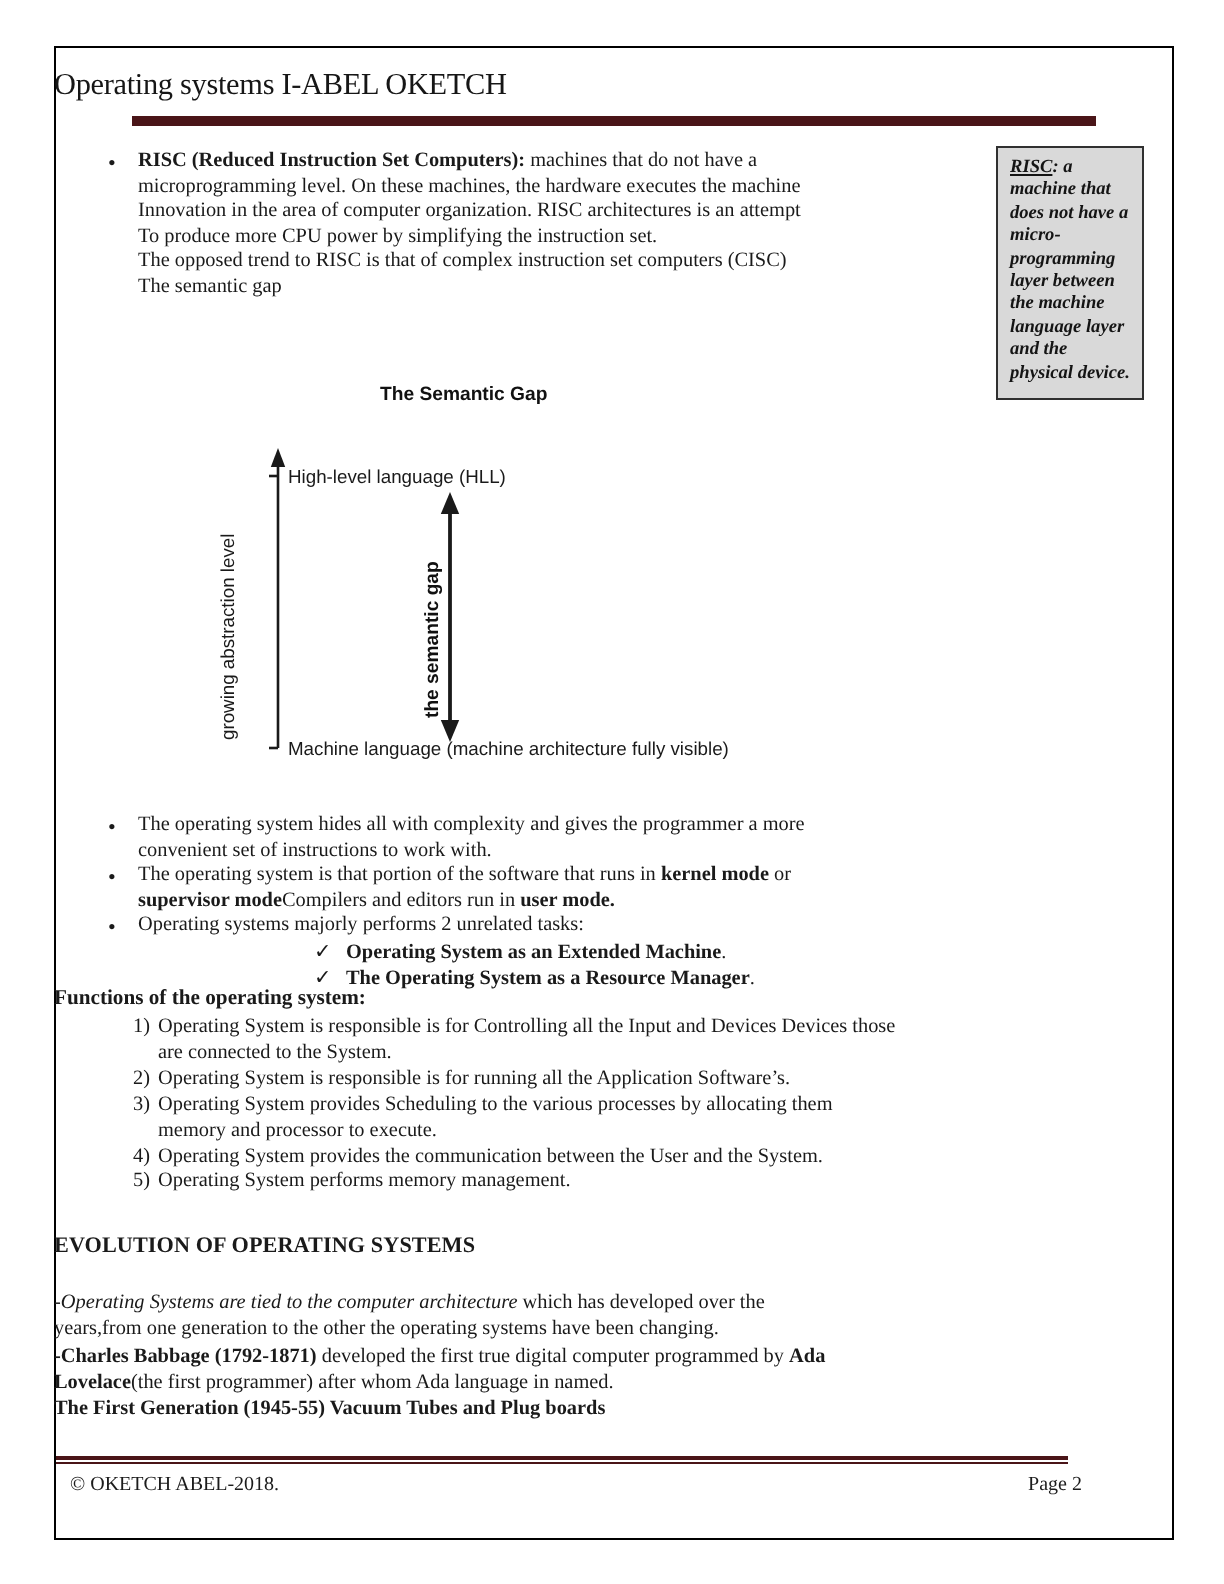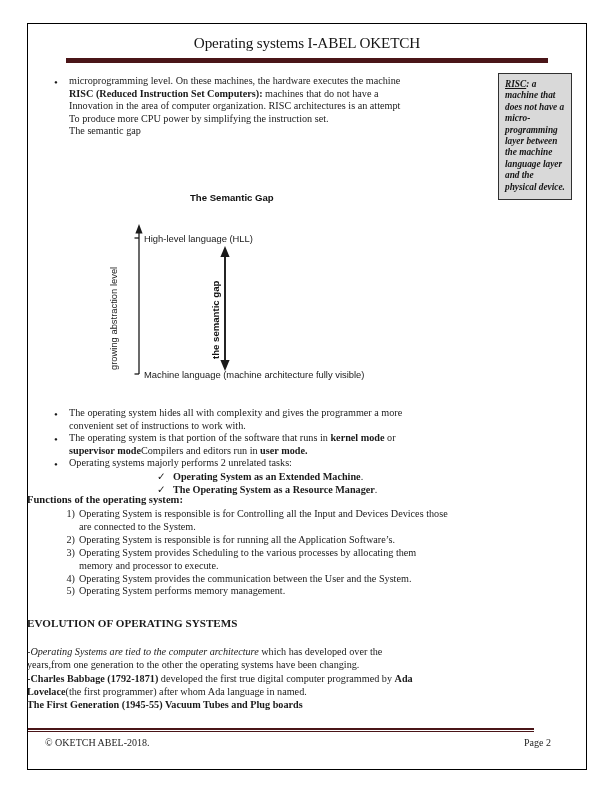--- a/index.html
+++ b/index.html
@@ -35,21 +35,21 @@
     height: 747px;
     padding: 0;
   }
 
   
   #doc-header {
     position: absolute;
     left: 0;
     top: 0;
     width: 560px;
-    text-align: center;
+    text-align: left;
   }
   #doc-title {
     font-family: "Liberation Serif", serif;
     font-size: 15.2px;
     letter-spacing: -0.15px;
     color: #161616;
     padding-top: 11px;
     white-space: nowrap;
   }
   #header-rule {
@@ -237,21 +237,21 @@
     width: 506px;
     margin-left: 1px;
     height: 0.9px;
     background: #4a1518;
     margin-top: 1.2px;
   }
   #footer-row {
     display: flex;
     justify-content: space-between;
     width: 506px;
-    margin-left: 18px;
+    margin-left: 8px;
     margin-top: 5px;
     font-size: 10px;
     color: #1c1c1c;
   }
 </style>
 </head>
 <body>
 
 <div id="page-frame"></div>
 
@@ -259,24 +259,25 @@
 
   <div id="doc-header">
     <div id="doc-title">Operating systems I-ABEL OKETCH</div>
     <div id="header-rule"></div>
   </div>
 
   <div id="content">
 
     <div id="risc-block" class="bullet-block">
       <span class="bullet-dot">•</span>
+      <p class="tight"><b>RISC (Reduced Instruction Set Computers):</b><span> machines that do not have a</span></p>
       <p class="tight">microprogramming level. On these machines, the hardware executes the machine</p>
-      <p class="tight"><b>RISC (Reduced Instruction Set Computers):</b><span> machines that do not have a</span></p>
       <p class="tight">Innovation in the area of computer organization. RISC architectures is an attempt</p>
       <p class="tight">To produce more CPU power by simplifying the instruction set.</p>
+      <p class="tight">The opposed trend to RISC is that of complex instruction set computers (CISC)</p>
       <p class="tight">The semantic gap</p>
     </div>
 
     <div id="risc-sidebox"><span class="u">RISC</span><span>:</span><span> a machine that does not have a micro-programming layer between the machine language layer and the physical device.</span></div>
 
     <div id="figure-wrap">
       <div id="fig-caption">The Semantic Gap</div>
       <svg id="fig-svg" width="420" height="180" viewBox="0 0 420 180">
 
         <line x1="34" y1="10" x2="34" y2="152" stroke="#1a1a1a" stroke-width="1.3"></line>

